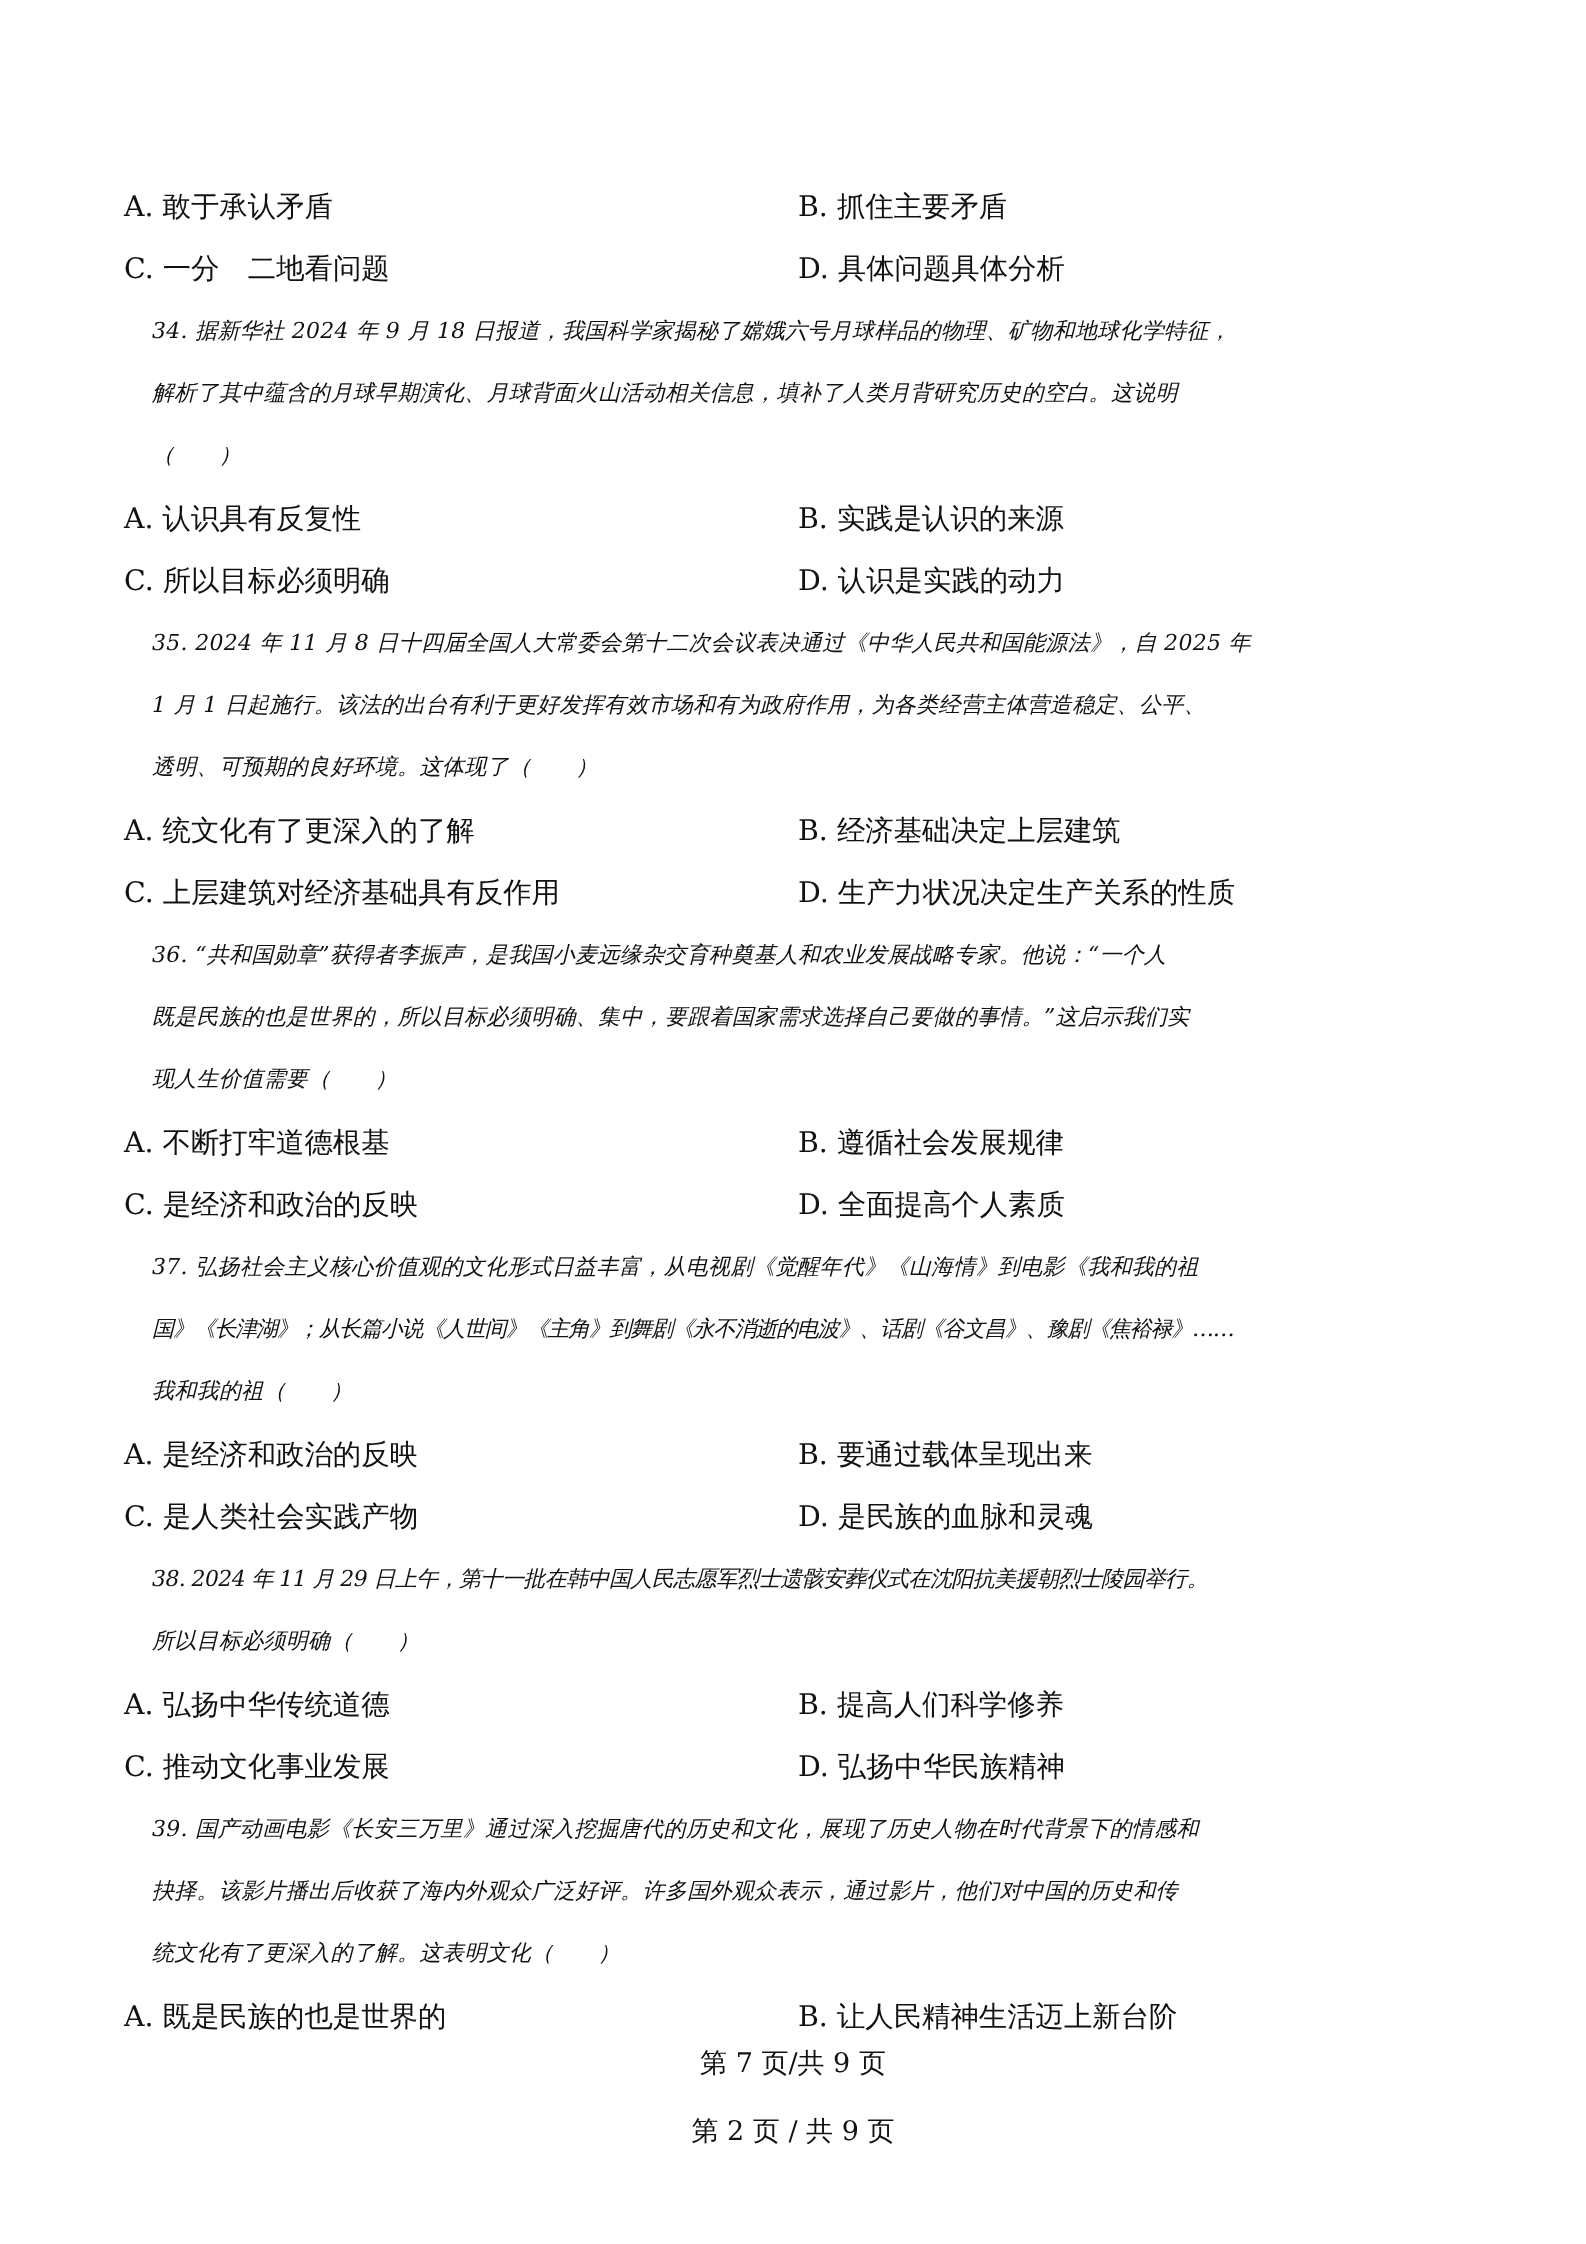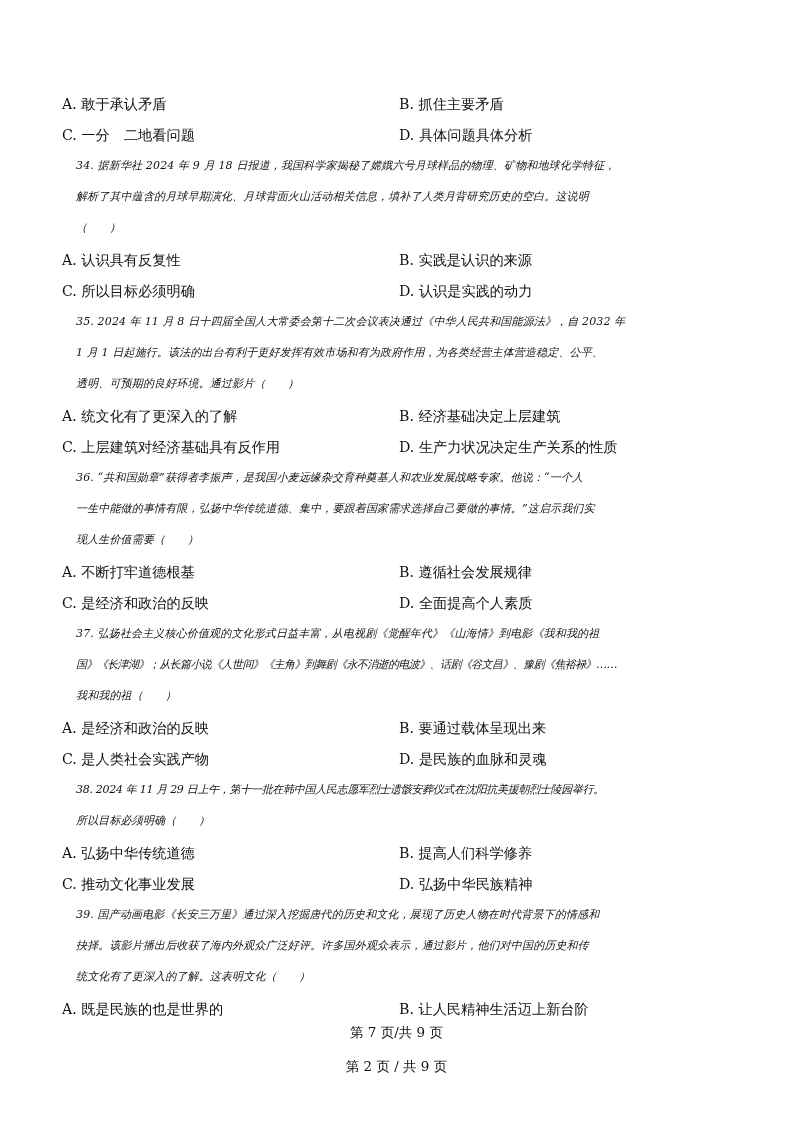--- a/index.html
+++ b/index.html
@@ -30,30 +30,30 @@
   <div class="opt col-b" style="top:125px">D. 具体问题具体分析</div>
 
   <div class="line" style="top:156px">34. 据新华社 2024 年 9 月 18 日报道，我国科学家揭秘了嫦娥六号月球样品的物理、矿物和地球化学特征，</div>
   <div class="line" style="top:187px">解析了其中蕴含的月球早期演化、月球背面火山活动相关信息，填补了人类月背研究历史的空白。这说明</div>
   <div class="line" style="top:218px">（　　）</div>
   <div class="opt col-a" style="top:250px">A. 认识具有反复性</div>
   <div class="opt col-b" style="top:250px">B. 实践是认识的来源</div>
   <div class="opt col-a" style="top:281px">C. 所以目标必须明确</div>
   <div class="opt col-b" style="top:281px">D. 认识是实践的动力</div>
 
-  <div class="line" style="top:312px">35. 2024 年 11 月 8 日十四届全国人大常委会第十二次会议表决通过《中华人民共和国能源法》，自 2032 年</div>
+  <div class="line" style="top:312px">35. 2024 年 11 月 8 日十四届全国人大常委会第十二次会议表决通过《中华人民共和国能源法》，自 2025 年</div>
   <div class="line" style="top:343px">1 月 1 日起施行。该法的出台有利于更好发挥有效市场和有为政府作用，为各类经营主体营造稳定、公平、</div>
-  <div class="line" style="top:374px">透明、可预期的良好环境。通过影片（　　）</div>
+  <div class="line" style="top:374px">透明、可预期的良好环境。这体现了（　　）</div>
   <div class="opt col-a" style="top:406px">A. 统文化有了更深入的了解</div>
   <div class="opt col-b" style="top:406px">B. 经济基础决定上层建筑</div>
   <div class="opt col-a" style="top:437px">C. 上层建筑对经济基础具有反作用</div>
   <div class="opt col-b" style="top:437px">D. 生产力状况决定生产关系的性质</div>
 
   <div class="line" style="top:468px">36. “共和国勋章”获得者李振声，是我国小麦远缘杂交育种奠基人和农业发展战略专家。他说：“一个人</div>
-  <div class="line" style="top:499px">一生中能做的事情有限，弘扬中华传统道德、集中，要跟着国家需求选择自己要做的事情。”这启示我们实</div>
+  <div class="line" style="top:499px">既是民族的也是世界的，所以目标必须明确、集中，要跟着国家需求选择自己要做的事情。”这启示我们实</div>
   <div class="line" style="top:530px">现人生价值需要（　　）</div>
   <div class="opt col-a" style="top:562px">A. 不断打牢道德根基</div>
   <div class="opt col-b" style="top:562px">B. 遵循社会发展规律</div>
   <div class="opt col-a" style="top:593px">C. 是经济和政治的反映</div>
   <div class="opt col-b" style="top:593px">D. 全面提高个人素质</div>
 
   <div class="line" style="top:624px">37. 弘扬社会主义核心价值观的文化形式日益丰富，从电视剧《觉醒年代》《山海情》到电影《我和我的祖</div>
   <div class="line" style="top:655px; letter-spacing:-0.6px">国》《长津湖》；从长篇小说《人世间》《主角》到舞剧《永不消逝的电波》、话剧《谷文昌》、豫剧《焦裕禄》……</div>
   <div class="line" style="top:686px">我和我的祖（　　）</div>
   <div class="opt col-a" style="top:718px">A. 是经济和政治的反映</div>

